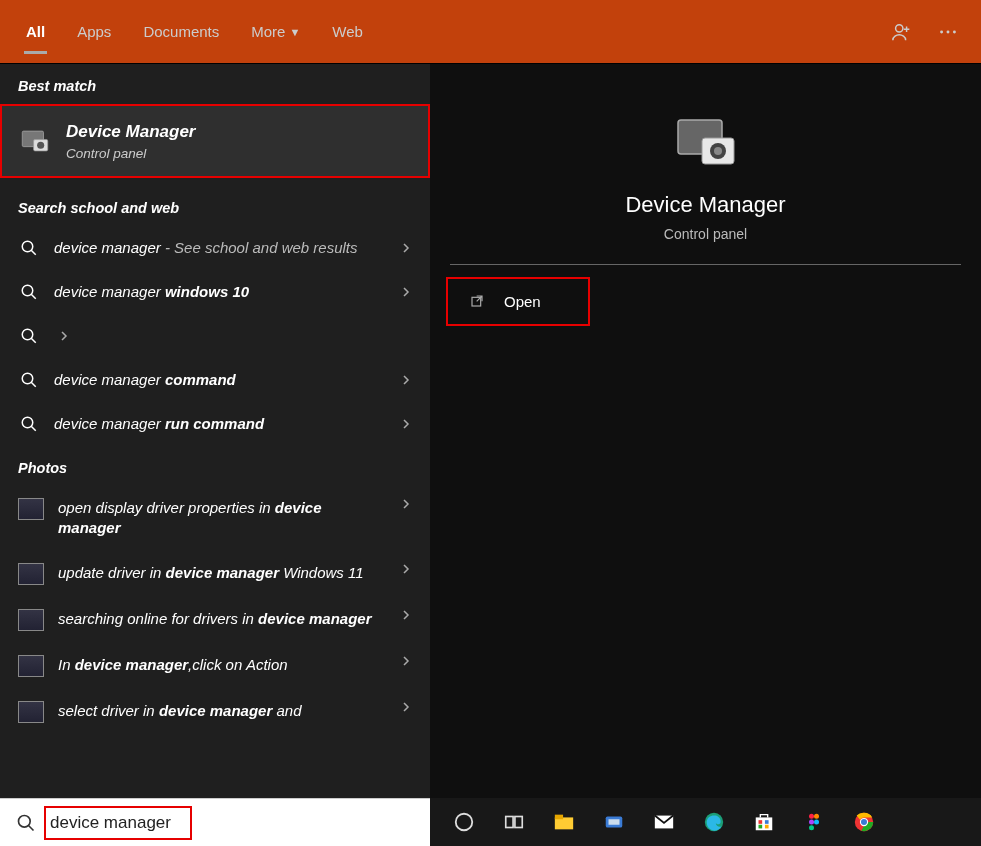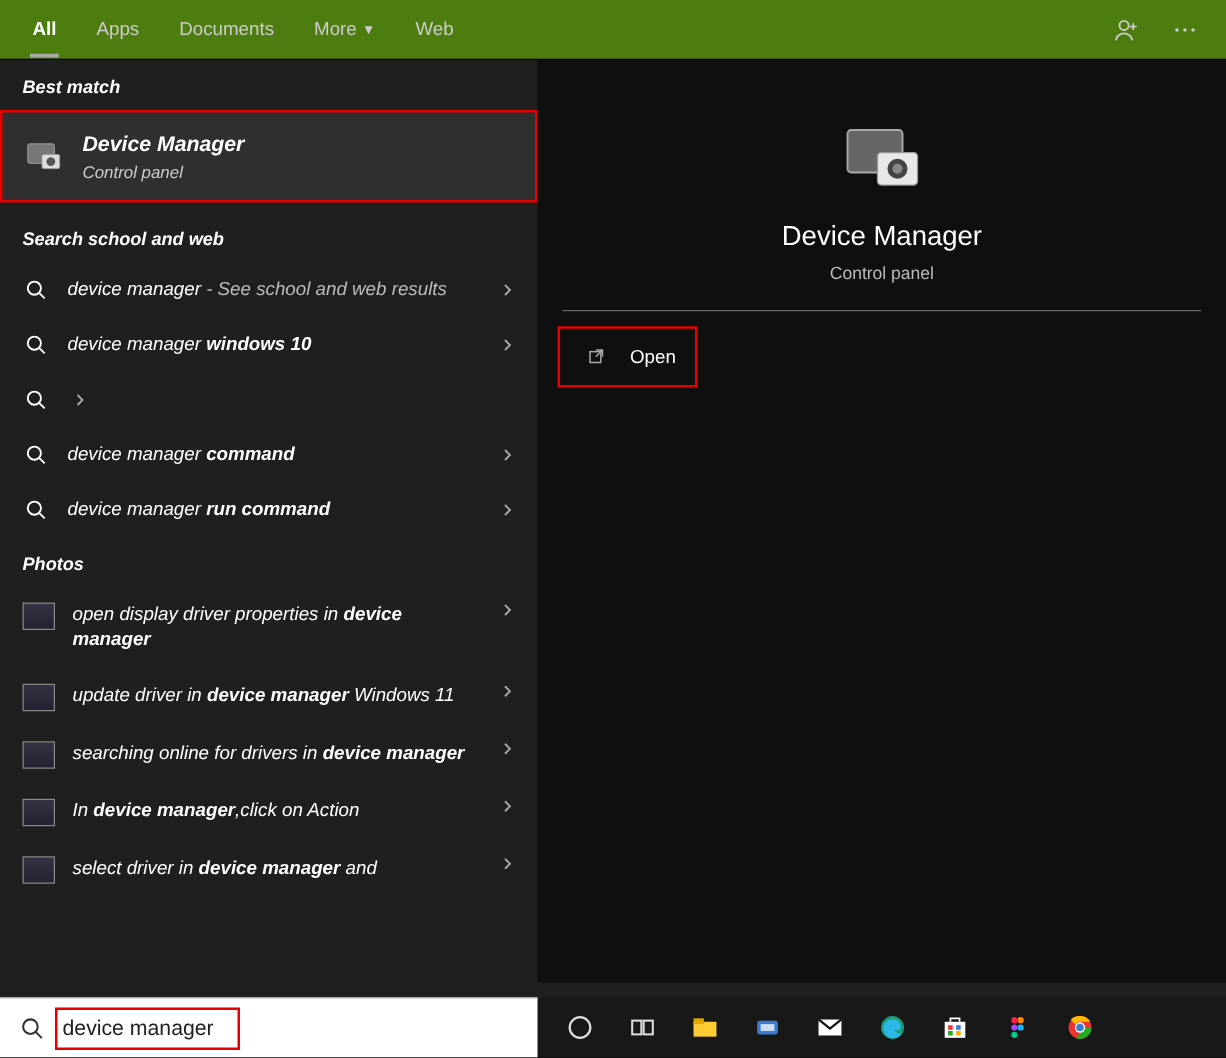--- a/index.html
+++ b/index.html
@@ -1,21 +1,21 @@
 <!DOCTYPE html>
 <html><head>
 <meta charset="utf-8">
 <style>
   * { box-sizing: border-box; margin: 0; padding: 0; }
   html, body { width: 981px; height: 846px; overflow: hidden; font-family: "Segoe UI", Arial, sans-serif; background: #000; color: #fff; }
   
   .root { width: 981px; height: 846px; position: relative; background: #1f1f1f; }
   
   
-  .topbar { height: 48px; display: flex; align-items: center; padding: 0 10px; background: #4d7c0f; border-bottom: 1px solid #000; }
+  .topbar { height: 64px; display: flex; align-items: center; padding: 0 10px; background: #c2410c; border-bottom: 1px solid #000; }
   .tabs { display: flex; gap: 0; }
   .tab { padding: 0 16px; height: 60px; display: flex; align-items: center; font-size: 15px; color: #ccc; cursor: pointer; position: relative; }
   .tab.active { color: #fff; font-weight: 600; }
   .tab.active::after { content:""; position:absolute; left:14px; right:14px; bottom:8px; height:3px; background:#aaa; }
   .tab .chev { margin-left:4px; font-size:11px; }
   .topright { margin-left:auto; display:flex; gap:24px; align-items:center; padding-right:12px; }
   .iconbtn { color:#ccc; font-size:18px; cursor:pointer; }
   
   
   .body { display:flex; height: calc(846px - 60px - 48px); }
@@ -39,21 +39,21 @@
   
   .photorow { align-items:flex-start; padding-top:12px; padding-bottom:12px; }
   .photorow .ricon { width:26px; height:22px; border:1px solid #888; background:linear-gradient(#334,#223); }
   
   
   .preview { display:flex; flex-direction:column; align-items:center; padding-top:48px; }
   .big-icon { width:68px; height:60px; margin-bottom:20px; }
   .pv-title { font-size:22px; font-weight:400; }
   .pv-sub { font-size:14px; color:#bbb; margin-top:8px; }
   .hr { height:1px; background:#666; margin:22px 20px 0; }
-  .openrow { display:flex; align-items:center; gap:18px; padding:14px 22px; cursor:pointer; width:112px; margin:12px 0 0 16px; border:2px solid #e60000; }
+  .openrow { display:flex; align-items:center; gap:18px; padding:14px 22px; cursor:pointer; width:144px; margin:12px 0 0 16px; border:2px solid #e60000; }
   .openrow .oicon { color:#aaa; font-size:14px; }
   .openrow .olabel { font-size:15px; }
   
   
   .bottom { position:absolute; left:0; right:0; bottom:0; height:48px; display:flex; }
   .searchbox { width:430px; height:48px; background:#fff; display:flex; align-items:center; padding:0 16px; gap:14px; border-top:1px solid #ccc; }
   .searchbox .sicon { color:#333; }
   .searchbox input { flex:1; border:none; outline:none; font-size:17px; color:#222; background:transparent; }
   .searchbox .hl { position:absolute; left:44px; bottom:6px; width:148px; height:34px; border:2px solid #e60000; pointer-events:none; }
   .taskbar { flex:1; background:#181818; display:flex; align-items:center; gap:26px; padding:0 22px; }

